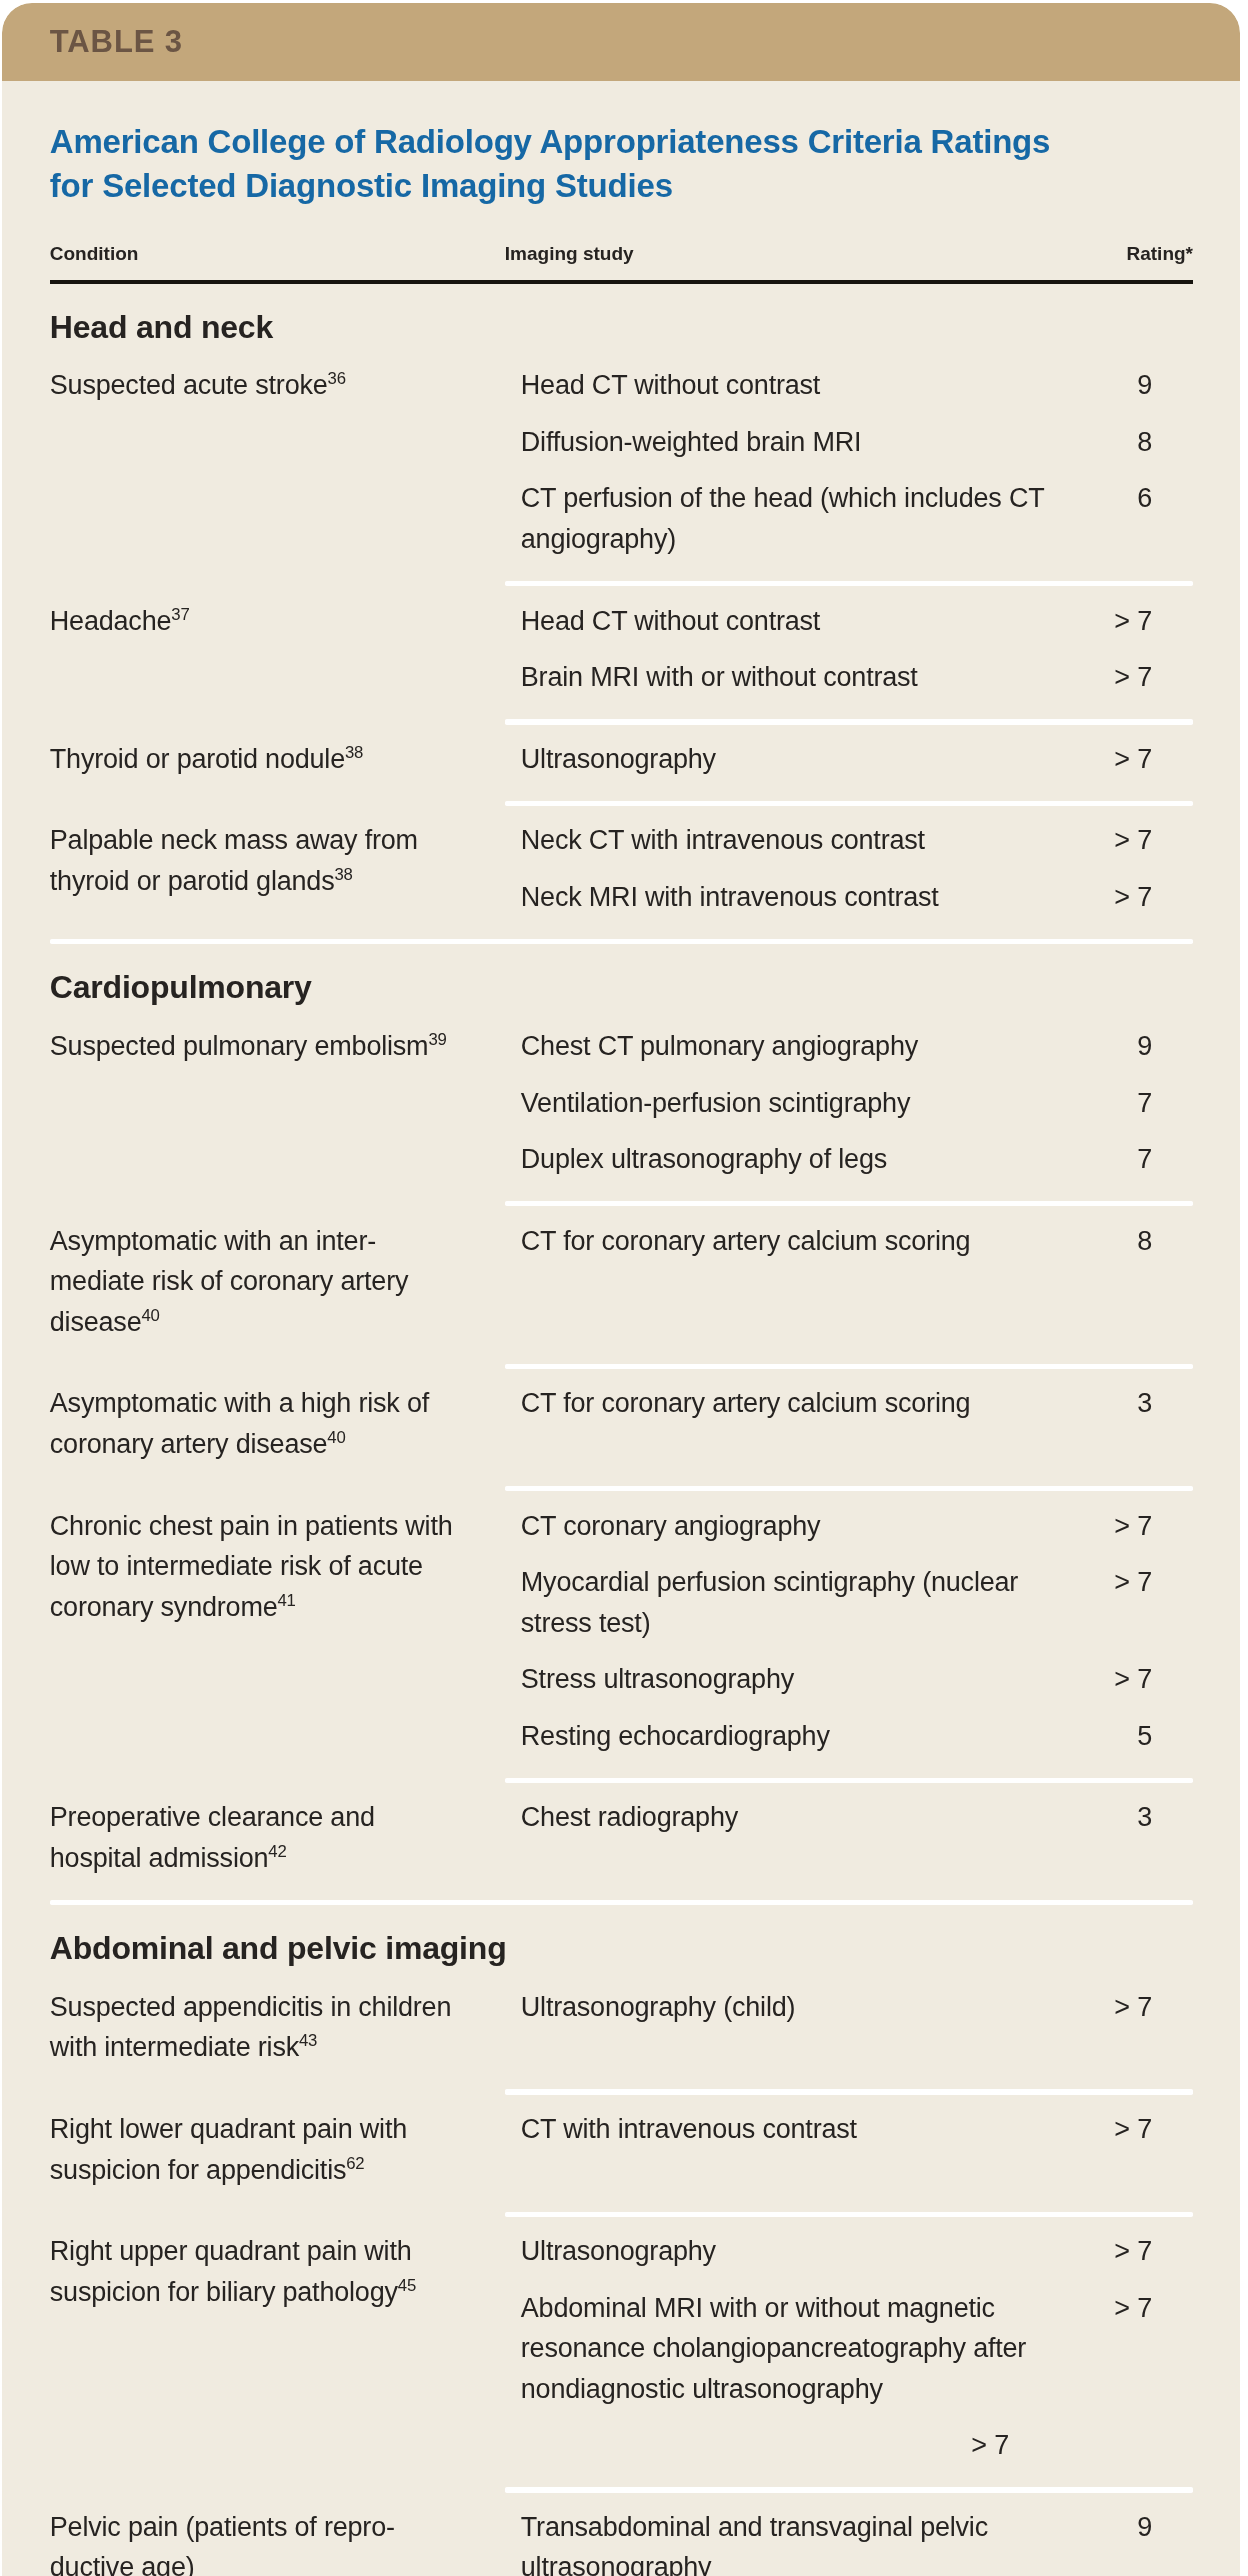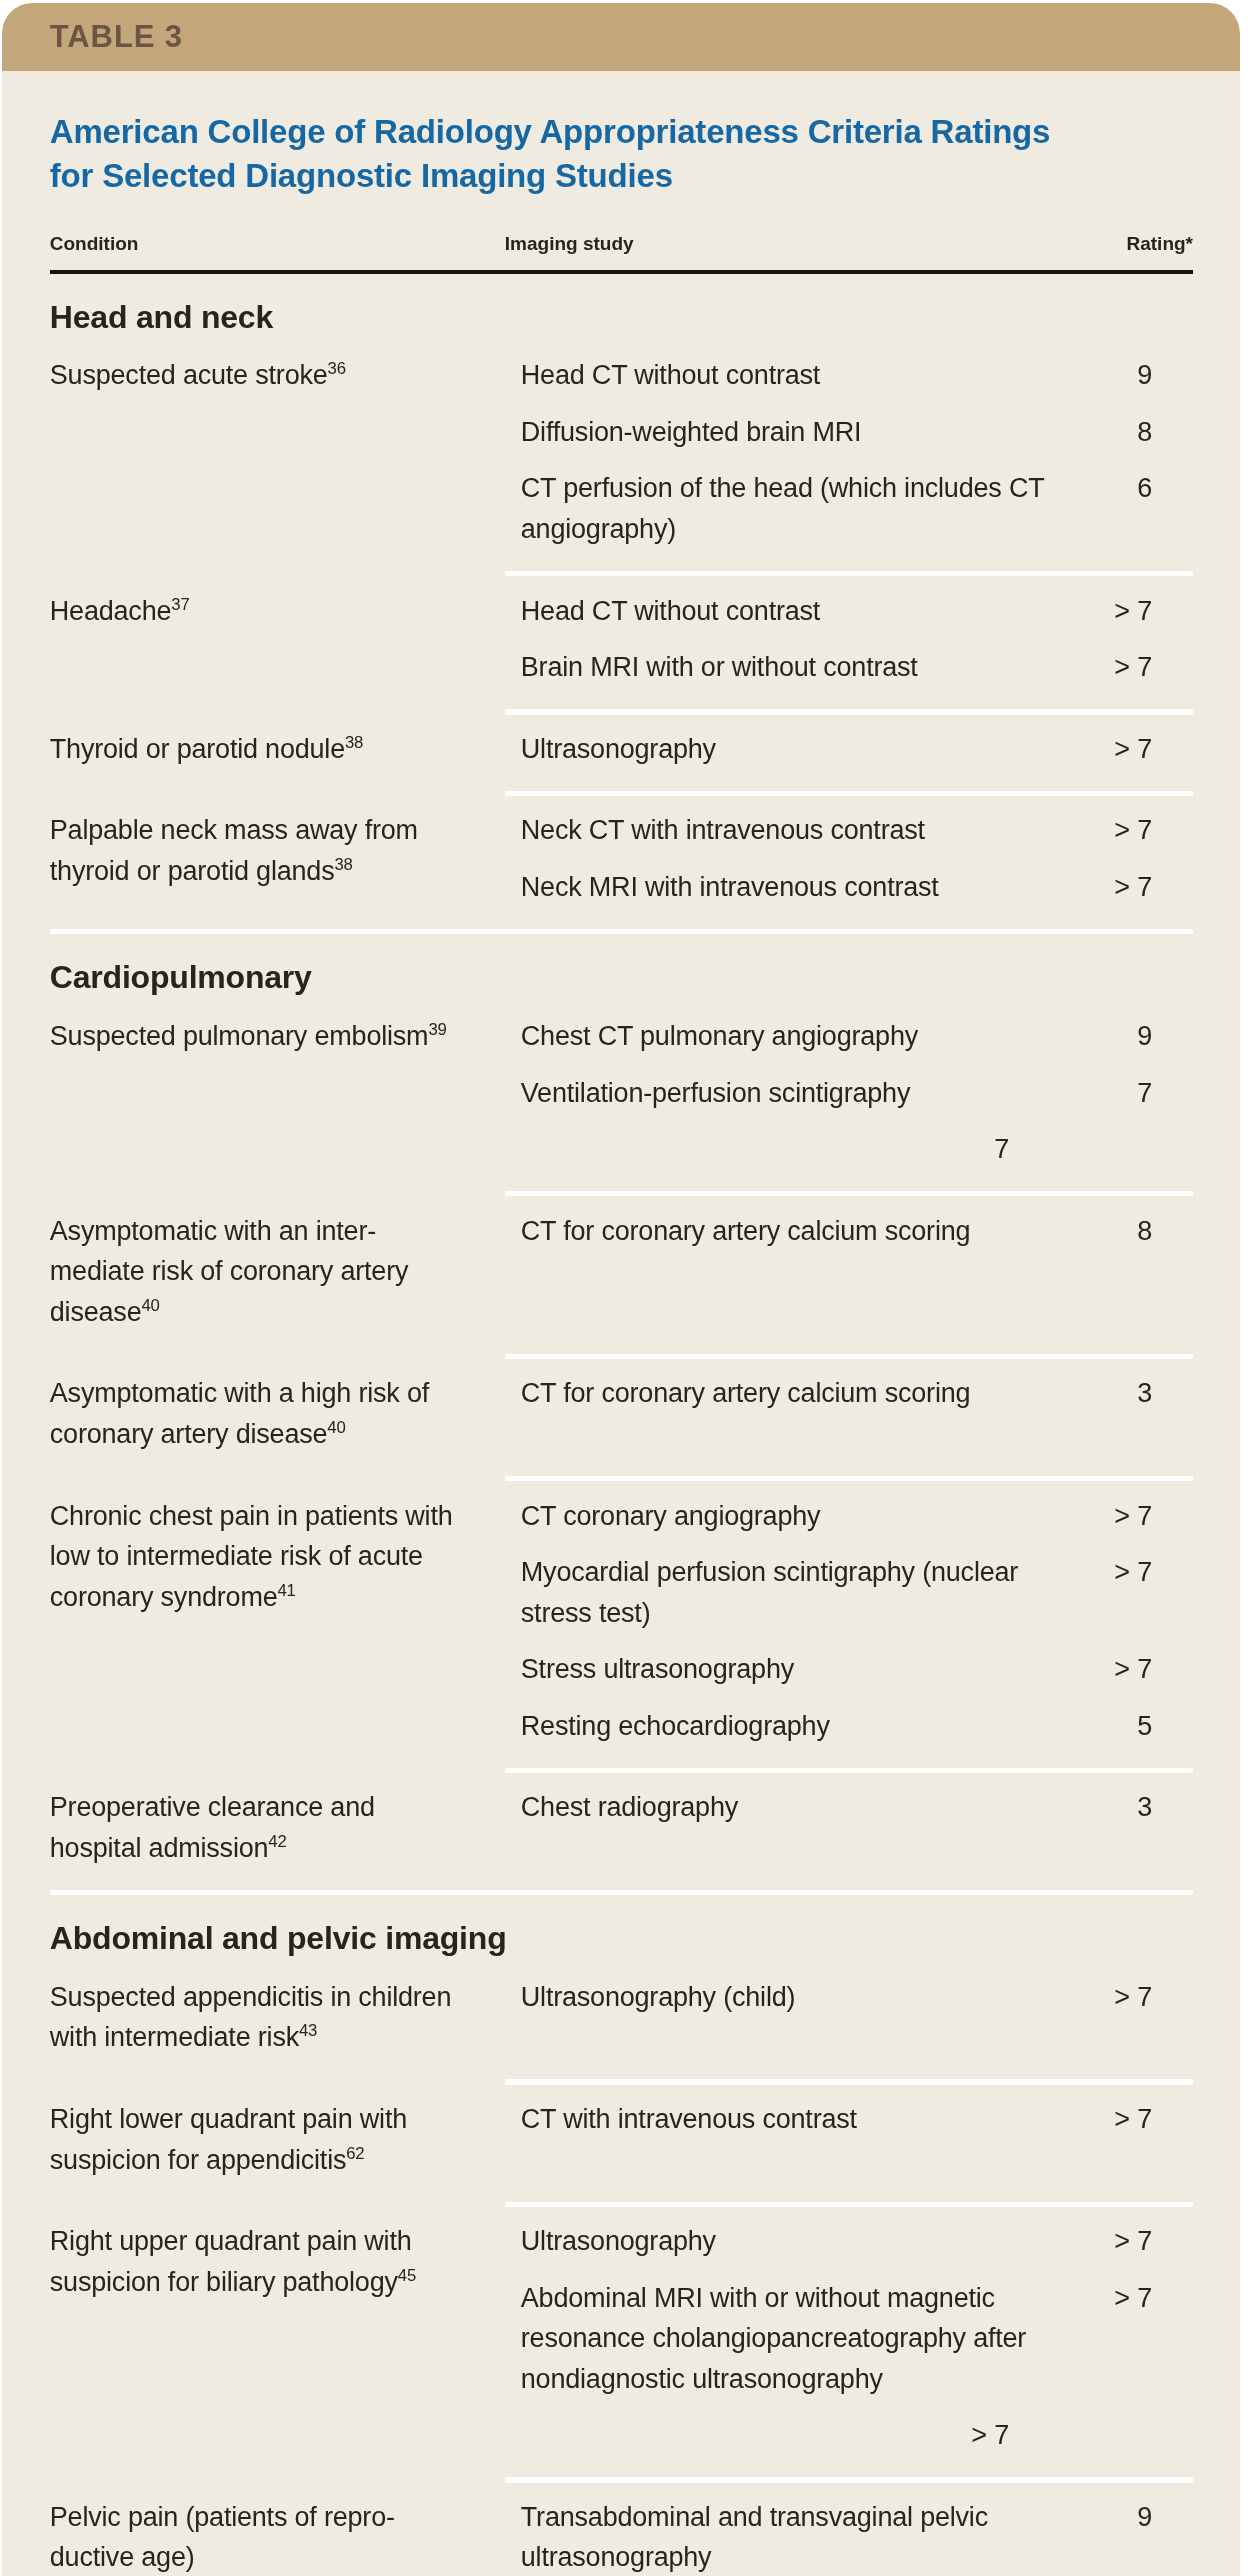--- a/index.html
+++ b/index.html
@@ -14,21 +14,21 @@
     padding-bottom: 12.5px;
   }
   .card {
     margin: 2.7px 9px 0 1.8px;
     background: #f0ebe0;
     border-radius: 30px 30px 45px 45px;
     overflow: hidden;
   }
   .card-header {
     background: #c3a77b;
-    height: 68px;
+    height: 78px;
     display: flex;
     align-items: center;
     padding-left: 48px;
     border-radius: 30px 30px 0 0;
   }
   .table-tag {
     font-size: 31px;
     font-weight: bold;
     color: #6b5544;
     letter-spacing: 0.9px;
@@ -181,20 +181,21 @@
             <div class="studies">
               <div class="study-row">
                 <div class="study-name">Chest CT pulmonary angiography</div>
                 <div class="rating-value">9</div>
               </div>
               <div class="study-row">
                 <div class="study-name">Ventilation-perfusion scintigraphy</div>
                 <div class="rating-value">7</div>
               </div>
               <div class="study-row">
+                <div class="study-name">Duplex ultrasonography of legs</div>
                 <div class="rating-value">7</div>
               </div>
             </div>
           </div>
           <div class="sep partial"></div>
           <div class="group">
             <div class="condition-cell"><span class="cond-text">Asymptomatic with an inter­mediate risk of coronary artery disease</span><sup class="ref">40</sup></div>
             <div class="studies">
               <div class="study-row">
                 <div class="study-name">CT for coronary artery calcium scoring</div>

